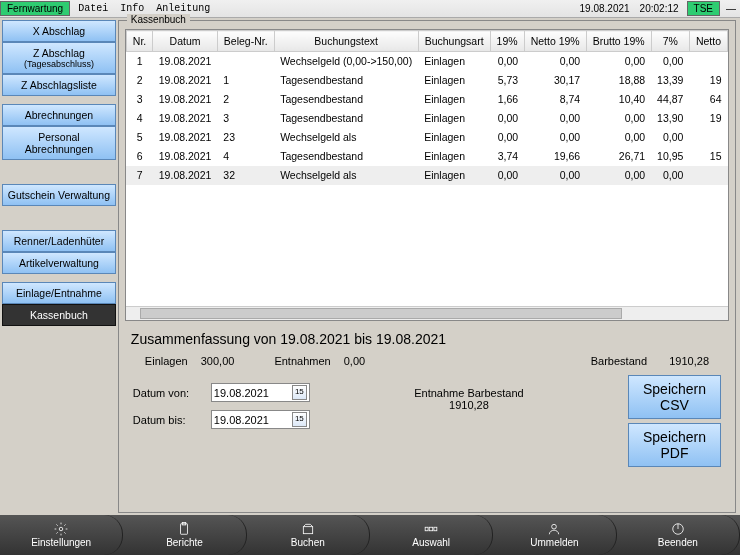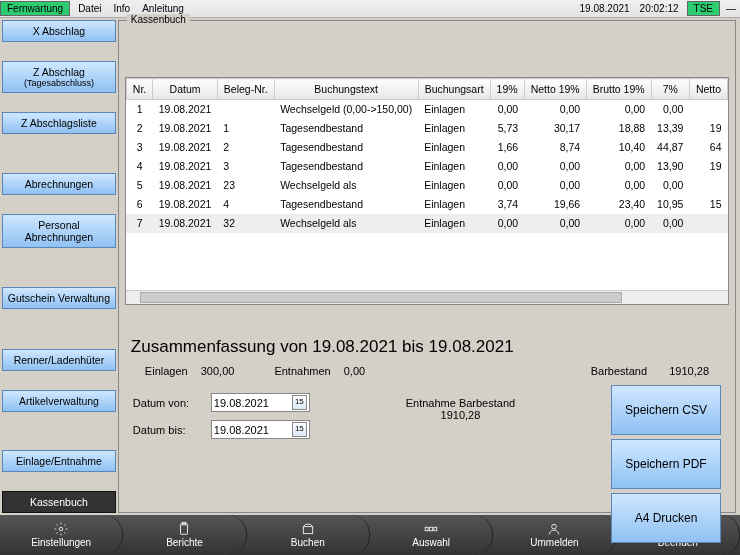--- a/index.html
+++ b/index.html
@@ -1,54 +1,54 @@
 <!DOCTYPE html>
 <html><head>
 <meta charset="utf-8">
 <style>
 * { box-sizing: border-box; margin: 0; padding: 0; font-family: "Segoe UI", Tahoma, sans-serif; }
 html, body { width: 740px; height: 555px; overflow: hidden; background: #d4d0c8; }
 .menubar { height: 18px; background: linear-gradient(#f0f0f0,#e4e4e4); display: flex; align-items: center; font-size: 10px; border-bottom: 1px solid #aaa; }
 .menubar .remote { background: #2ecc71; color: #000; padding: 1px 6px; border: 1px solid #666; margin-right: 2px; }
-.menubar .mitem { padding: 0 6px; cursor: default; }
+.menubar .mitem { padding: 0 6px; cursor: default; font-family: Liberation Mono, monospace; }
 .menubar .spacer { flex: 1; }
 .menubar .tse { background: #2ecc71; padding: 1px 6px; border: 1px solid #666; margin: 0 2px; }
 .menubar .min { width: 18px; text-align: center; }
 .body { display: flex; height: 497px; }
-.sidebar { width: 126px; padding: 2px; display: flex; flex-direction: column; gap: 19px; }
+.sidebar { width: 126px; padding: 2px; display: flex; flex-direction: column; gap: 0; }
 .sbtn { background: linear-gradient(#cfe7ff,#8fc1f3); border: 1px solid #5a87b8; font-size: 10.5px; text-align: center; padding: 4px 2px; cursor: pointer; }
 .sbtn .sub { font-size: 9px; display: block; }
 .sbtn.active { background: #333; color: #fff; border-color: #111; }
 .sgap { height: 8px; }
 .sgap2 { height: 24px; }
 .main { flex: 1; padding: 2px 4px 2px 0; }
 .groupbox { border: 1px solid #888; height: 100%; position: relative; padding: 8px 6px 6px 6px; background: #d4d0c8; }
 .grouplabel { position: absolute; top: -7px; left: 8px; background: #d4d0c8; font-size: 10px; padding: 0 4px; }
-.tablewrap { background: #fff; border: 1px solid #888; height: 228px; overflow: hidden; position: relative; margin-top: 48px; }
+.tablewrap { background: #fff; border: 1px solid #888; height: 292px; overflow: hidden; position: relative; }
 table { border-collapse: collapse; width: 100%; font-size: 10.5px; }
 th { background: linear-gradient(#fdfdfd,#e7e7e7); border: 1px solid #ccc; padding: 4px 6px; font-weight: normal; text-align: center; white-space: nowrap; }
 td { padding: 3px 6px; border-bottom: 1px solid transparent; white-space: nowrap; }
 td.num { text-align: right; }
 td.c { text-align: center; }
 tr.sel td { background: #eee; }
 .hscroll { position: absolute; bottom: 0; left: 0; right: 0; height: 14px; background: #eee; border-top: 1px solid #ccc; }
 .hscroll .thumb { position: absolute; left: 14px; top: 1px; bottom: 1px; width: 80%; background: #ccc; border: 1px solid #aaa; }
-.summary { font-size: 17px; padding: 10px 6px 4px 6px; margin-top: 22px; }
+.summary { font-size: 14px; padding: 10px 6px 4px 6px; }
 .sumrow { display: flex; gap: 40px; padding: 4px 20px; font-size: 11px; }
 .sumrow .lab { margin-right: 10px; }
 .lower { display: flex; padding: 4px 8px; gap: 12px; }
 .dates { font-size: 11px; }
 .drow { display: flex; align-items: center; gap: 8px; margin-top: 8px; }
 .drow label { width: 70px; }
 .dinput { display: flex; align-items: center; background: #fff; border: 1px solid #888; padding: 1px 2px; font-size: 11px; }
 .dinput input { border: none; width: 74px; font-size: 11px; outline: none; }
 .calicon { width: 15px; height: 15px; border: 1px solid #888; background: linear-gradient(#fff,#dce8f7); font-size: 8px; text-align: center; line-height: 12px; margin-left: 4px; }
 .curbal { text-align: center; font-size: 11px; flex: 1; padding-top: 12px; }
 .actions { display: flex; flex-direction: column; gap: 4px; }
-.abtn { background: linear-gradient(#cfe7ff,#8fc1f3); border: 1px solid #5a87b8; font-size: 12px; padding: 17px 10px; width: 110px; cursor: pointer; }
+.abtn { background: linear-gradient(#cfe7ff,#8fc1f3); border: 1px solid #5a87b8; font-size: 14px; padding: 5px 10px; width: 93px; cursor: pointer; }
 .bottombar { height: 40px; background: linear-gradient(#555,#333); display: flex; }
 .bbtn { flex: 1; border-right: 1px solid #222; color: #fff; font-size: 10px; display: flex; flex-direction: column; align-items: center; justify-content: center; cursor: pointer; gap: 1px; border-radius: 19px; }
 .bbtn svg { width: 14px; height: 14px; stroke: #fff; fill: none; stroke-width: 1.4; }
 .barright { margin-left: auto; display: flex; align-items: center; }
 </style>
 </head>
 <body>
 
 <div class="menubar">
   <span class="remote">Fernwartung</span>
@@ -162,21 +162,21 @@
                 <td class="num"></td>
               </tr>
               <tr>
                 <td class="c">6</td>
                 <td>19.08.2021</td>
                 <td>4</td>
                 <td>Tagesendbestand</td>
                 <td>Einlagen</td>
                 <td class="num">3,74</td>
                 <td class="num">19,66</td>
-                <td class="num">23,40</td>
+                <td class="num">26,71</td>
                 <td class="num">10,95</td>
                 <td class="num">15</td>
               </tr>
               <tr class="sel">
                 <td class="c">7</td>
                 <td>19.08.2021</td>
                 <td>32</td>
                 <td>Wechselgeld als</td>
                 <td>Einlagen</td>
                 <td class="num">0,00</td>
@@ -216,21 +216,20 @@
               </span>
           </div>
         </div>
         <div class="curbal">
           <div>Entnahme Barbestand</div>
           <div>1910,28</div>
         </div>
         <div class="actions">
           <button class="abtn">Speichern CSV</button>
           <button class="abtn">Speichern PDF</button>
-          <button class="abtn">A4 Drucken</button>
         </div>
       </div>
     </div>
   </div>
 </div>
 
 <div class="bottombar">
   <div class="bbtn">
       <svg viewBox="0 0 24 24">
         <circle cx="12" cy="12" r="3"></circle>

